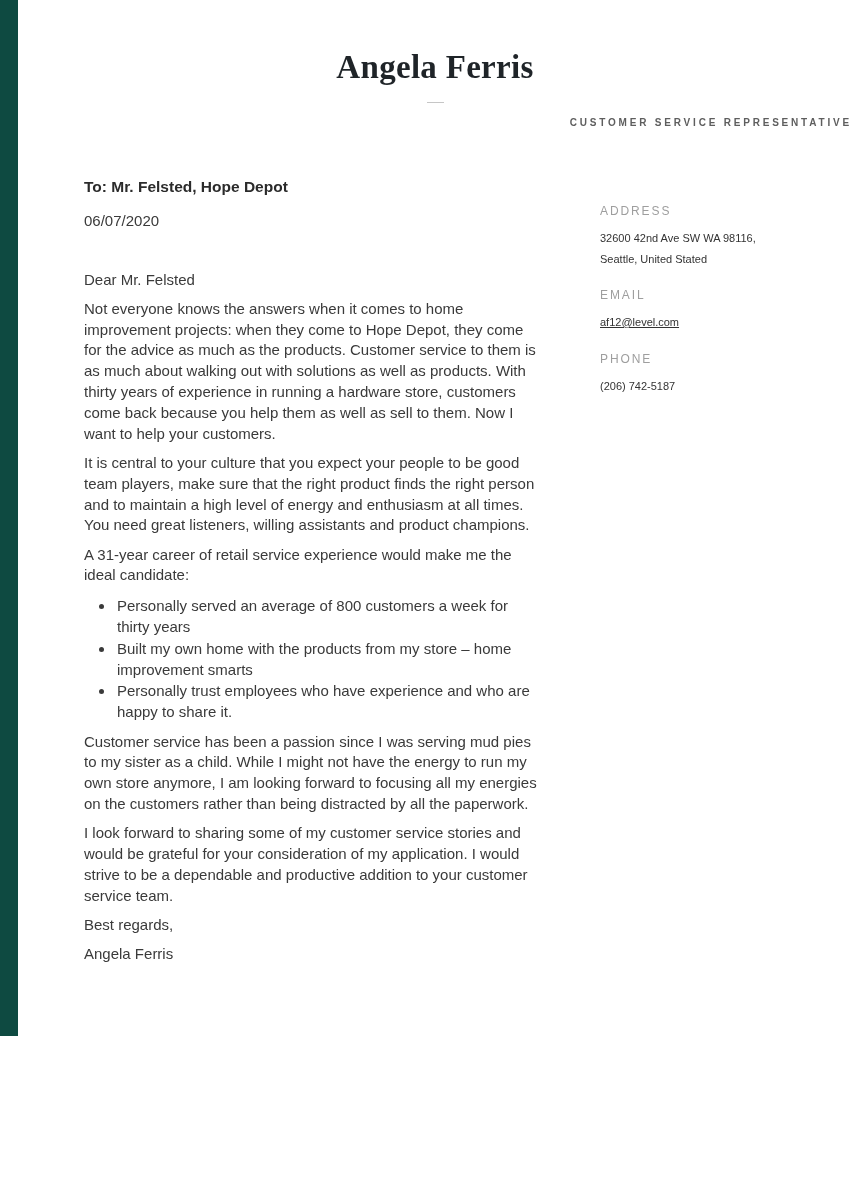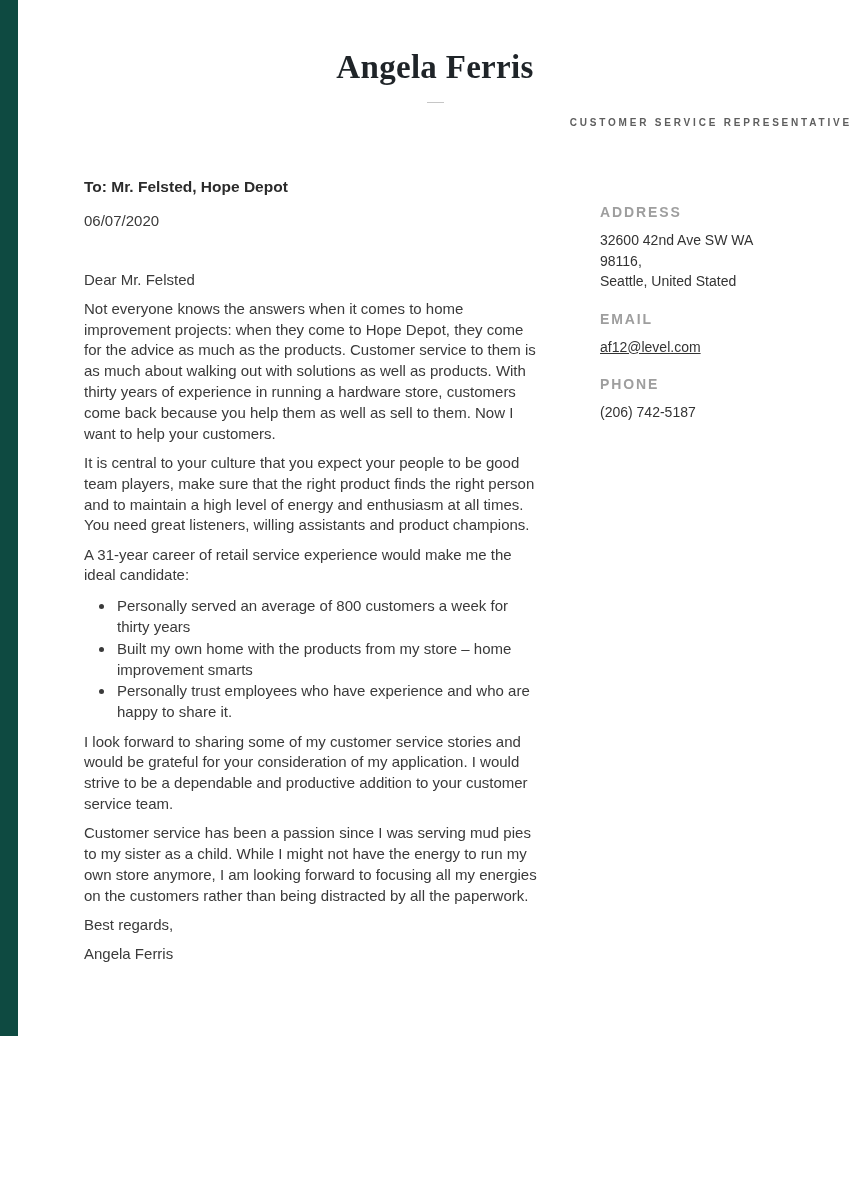--- a/index.html
+++ b/index.html
@@ -57,27 +57,27 @@
   .date { margin: 4px 0 38px !important; }
   .bullets { margin: 10px 0 8.5px; padding-left: 31px; }
   .bullets li { padding-left: 2px; margin: 0 0 1px; }
   .signoff { margin: 0 0 8.5px !important; }
   .signature { margin: 0 !important; }
 
   
   .sidebar { width: 184px; margin-left: 58px; padding-top: 27px; }
   .side-section { margin-bottom: 19px; }
   .side-label {
-    font-size: 14px;
-    font-weight: 700;
+    font-size: 12px;
+    font-weight: 400;
     letter-spacing: 1.9px;
     color: #9e9e9e;
     margin-bottom: 10px;
   }
-  .side-value { font-size: 14px; color: #333333; line-height: 20.5px; }
+  .side-value { font-size: 11px; color: #333333; line-height: 20.5px; }
   .email-link { color: #333333; text-decoration: underline; cursor: pointer; }
 </style>
 </head>
 <body>
 
 <div class="page" style="background: rgb(255, 255, 255);">
   <div class="accent-stripe" style="background: rgb(14, 74, 65);"></div>
 
   <div class="content">
     <header class="header">
@@ -96,22 +96,22 @@
         <p class="para">Not everyone knows the answers when it comes to home improvement projects: when they come to Hope Depot, they come for the advice as much as the products. Customer service to them is as much about walking out with solutions as well as products. With thirty years of experience in running a hardware store, customers come back because you help them as well as sell to them. Now I want to help your customers.</p>
         <p class="para">It is central to your culture that you expect your people to be good team players, make sure that the right product finds the right person and to maintain a high level of energy and enthusiasm at all times. You need great listeners, willing assistants and product champions.</p>
         <p class="para">A 31-year career of retail service experience would make me the ideal candidate:</p>
 
         <ul class="bullets">
           <li>Personally served an average of 800 customers a week for thirty years</li>
           <li>Built my own home with the products from my store – home improvement smarts</li>
           <li>Personally trust employees who have experience and who are happy to share it.</li>
         </ul>
 
+        <p class="para">Customer service has been a passion since I was serving mud pies to my sister as a child. While I might not have the energy to run my own store anymore, I am looking forward to focusing all my energies on the customers rather than being distracted by all the paperwork.</p>
         <p class="para">I look forward to sharing some of my customer service stories and would be grateful for your consideration of my application. I would strive to be a dependable and productive addition to your customer service team.</p>
-        <p class="para">Customer service has been a passion since I was serving mud pies to my sister as a child. While I might not have the energy to run my own store anymore, I am looking forward to focusing all my energies on the customers rather than being distracted by all the paperwork.</p>
 
         <p class="signoff">Best regards,</p>
         <p class="signature">Angela Ferris</p>
       </section>
 
       <aside class="sidebar">
         <div class="side-section">
           <div class="side-label">ADDRESS</div>
           <div class="side-value">
             <div>32600 42nd Ave SW WA 98116,</div>

